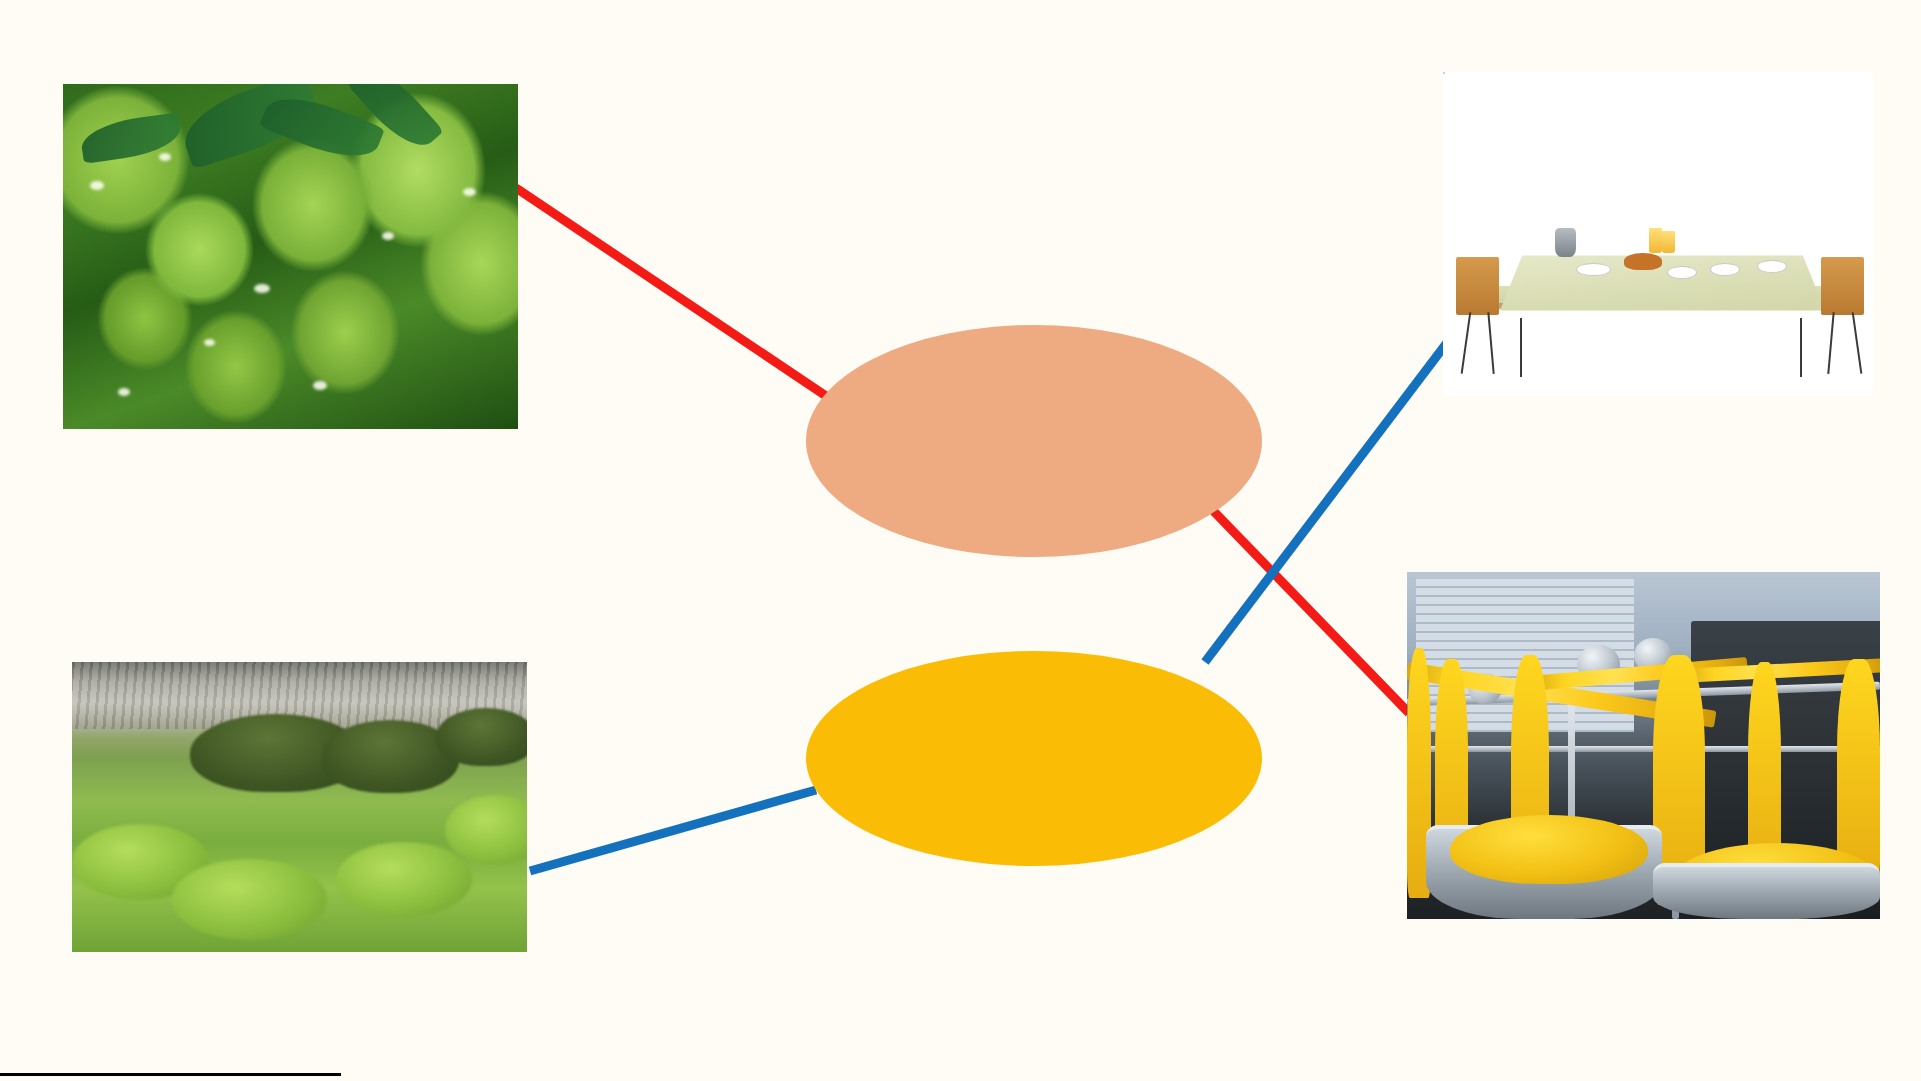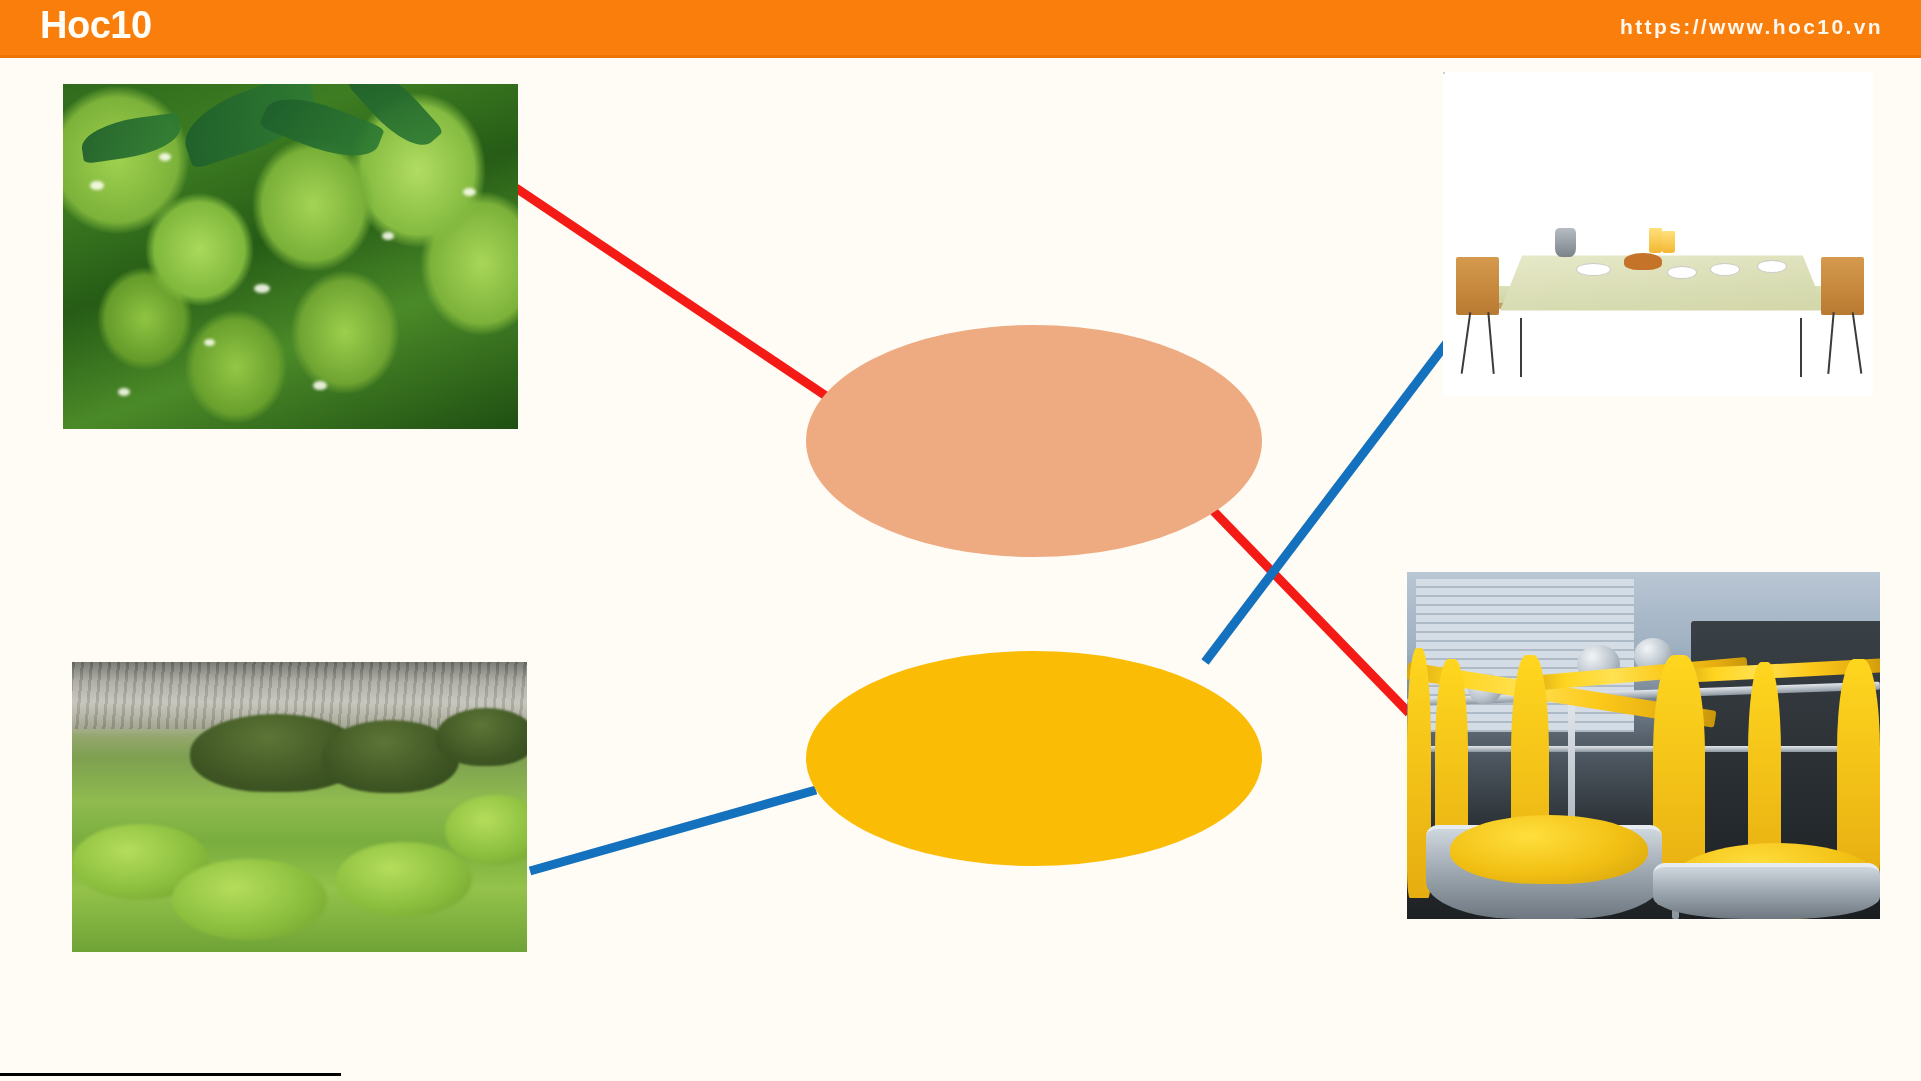--- a/index.html
+++ b/index.html
@@ -204,24 +204,20 @@
     position: absolute; left: 0; top: 1073px;
     width: 341px; height: 3px;
     background: #000000;
   }
 </style>
 </head>
 <body>
 
 <div id="slide" style="background: rgb(255, 251, 245);">
 
-  <div id="header" style="background: rgb(249, 126, 12);">
-    <div id="logo" style="color: rgb(255, 253, 247);">Hoc10</div>
-    <div id="site-url" style="color: rgb(255, 248, 238);">https://www.hoc10.vn</div>
-  </div>
 
   <svg id="connectors" viewBox="0 0 1921 1081" width="1921" height="1081">
     <line x1="516" y1="188" x2="832" y2="400" stroke="#F41A16" stroke-width="9" stroke-linecap="butt"></line>
     <line x1="1197" y1="494" x2="1409" y2="713" stroke="#F41A16" stroke-width="9" stroke-linecap="butt"></line>
     <line x1="1452" y1="336" x2="1205" y2="662" stroke="#1371BE" stroke-width="9" stroke-linecap="butt"></line>
     <line x1="530" y1="871" x2="816" y2="790" stroke="#1371BE" stroke-width="9" stroke-linecap="butt"></line>
   </svg>
 
   <div class="ellipse" id="ellipse-top" style="background: rgb(238, 171, 130);"></div>
   <div class="ellipse" id="ellipse-bottom" style="background: rgb(251, 188, 5);"></div>

